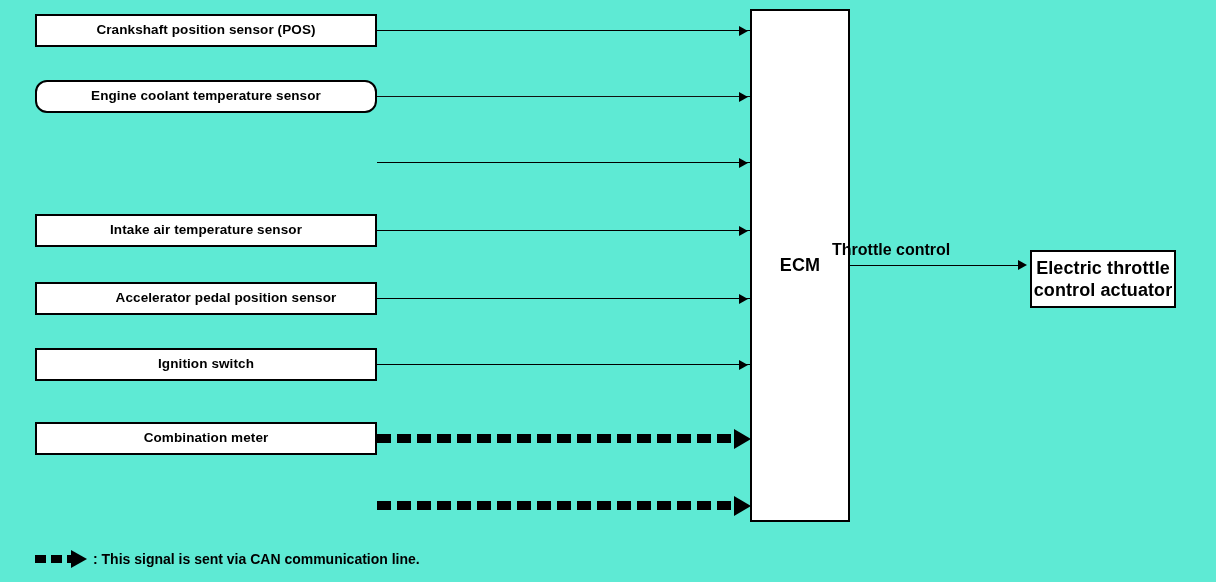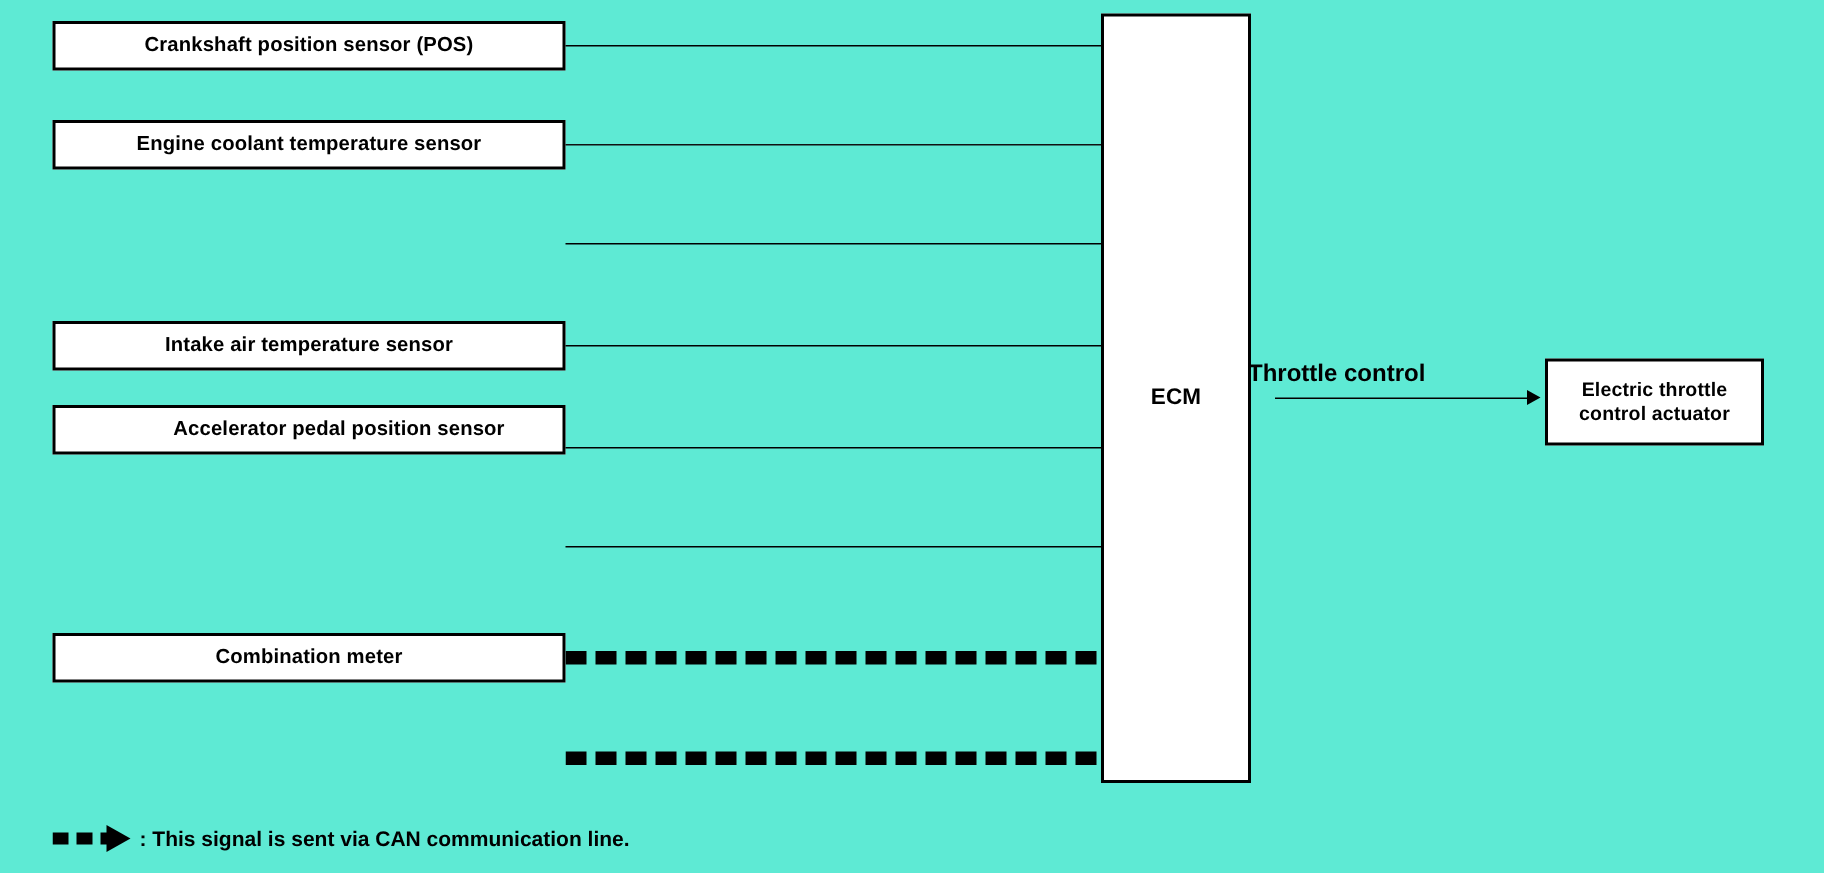--- a/index.html
+++ b/index.html
@@ -37,36 +37,36 @@
     color: #000;
   }
 
   .input-box {
     left: 35px;
     width: 342px;
     height: 33px;
   }
 
   #ecm-box {
-    left: 734px;
+    left: 750px;
     top: 9px;
     width: 100px;
     height: 513px;
     align-items: center;
     justify-content: center;
-    font-size: 15px;
+    font-size: 18px;
   }
 
   #actuator-box {
     left: 1030px;
-    top: 239px;
+    top: 250px;
     width: 146px;
     height: 58px;
     flex-direction: column;
-    font-size: 13px;
+    font-size: 18px;
   }
   #actuator-box span { display: block; white-space: nowrap; }
 
   
   .wire {
     position: absolute;
     left: 377px;
     width: 373px;
     height: 1px;
     background: #000000;
@@ -164,28 +164,31 @@
   }
 </style>
 </head>
 <body>
 
 <div id="canvas">
 
   <div class="box input-box" style="top:14px;">
     <span>Crankshaft position sensor (POS)</span>
   </div>
-  <div class="box input-box" style="top:80px;">
+  <div class="box input-box" style="top:80px;border-radius:12px;">
     <span>Engine coolant temperature sensor</span>
   </div>
   <div class="box input-box" style="top:214px;">
     <span>Intake air temperature sensor</span>
   </div>
-  <div class="box input-box" style="top:270px;padding-left:40px;">
+  <div class="box input-box" style="top:282px;padding-left:40px;">
     <span>Accelerator pedal position sensor</span>
+  </div>
+  <div class="box input-box" style="top:348px;">
+    <span>Ignition switch</span>
   </div>
   <div class="box input-box" style="top:422px;">
     <span>Combination meter</span>
   </div>
 
   <div class="wire" style="top:30px;"></div>
   <div class="arrowhead" style="left:739px; top:26px;"></div>
 
   <div class="wire thin" style="top:96px;"></div>
   <div class="arrowhead" style="left:739px; top:92px;"></div>

